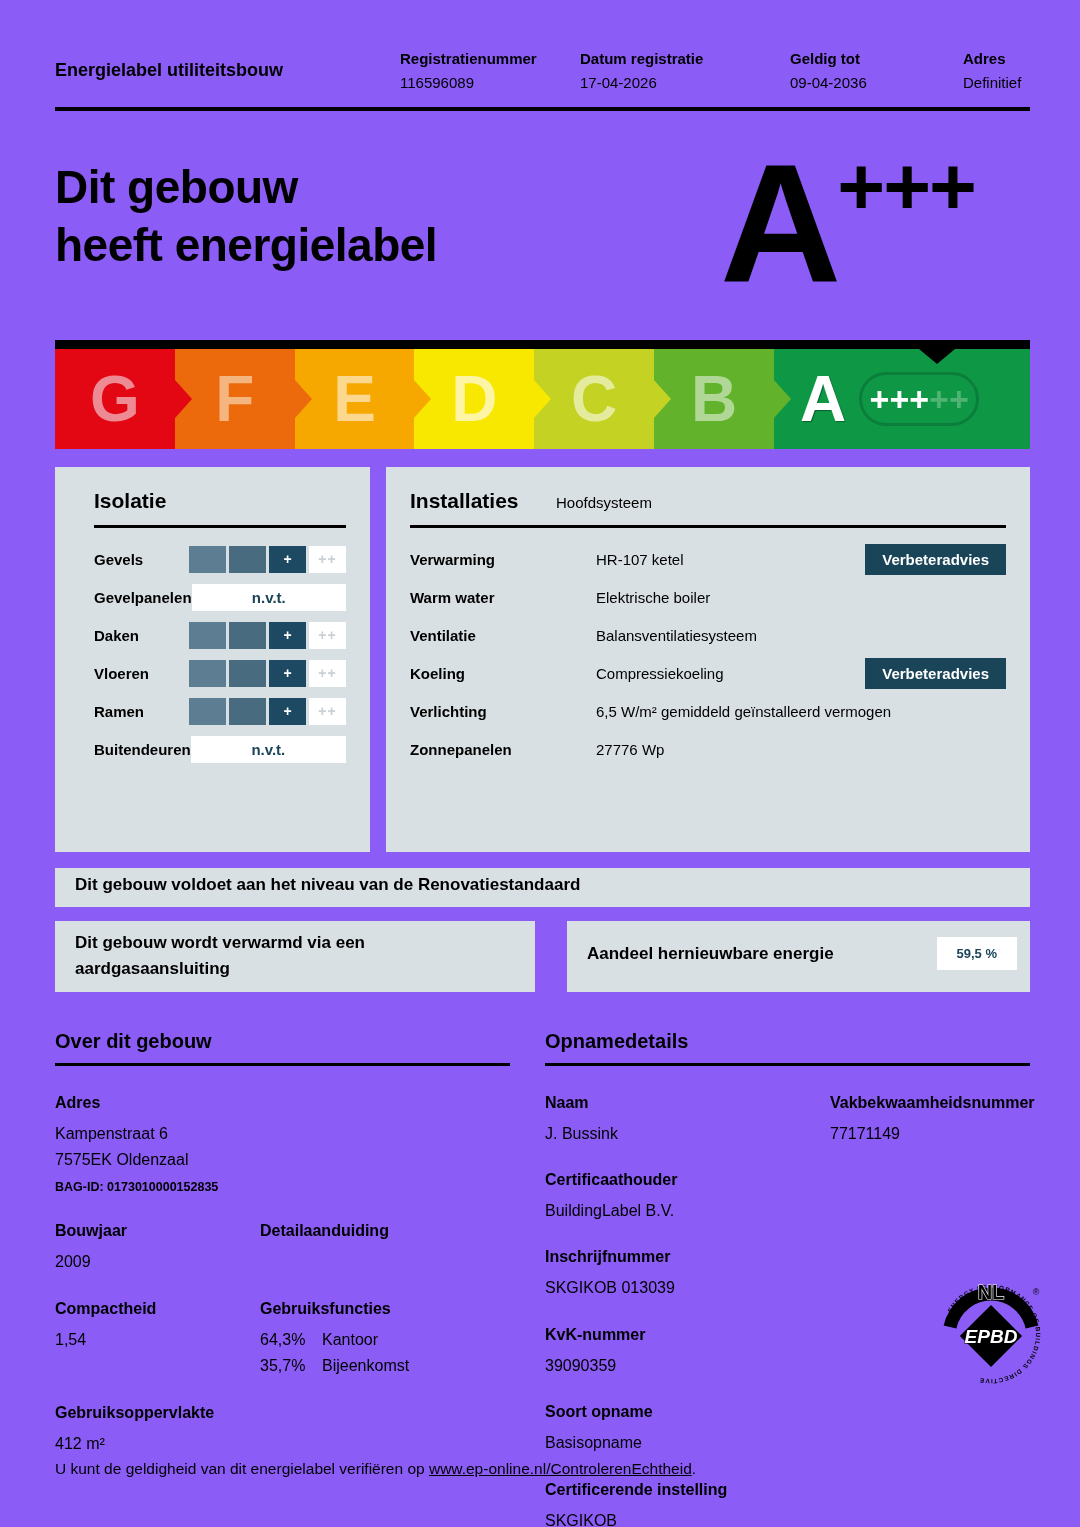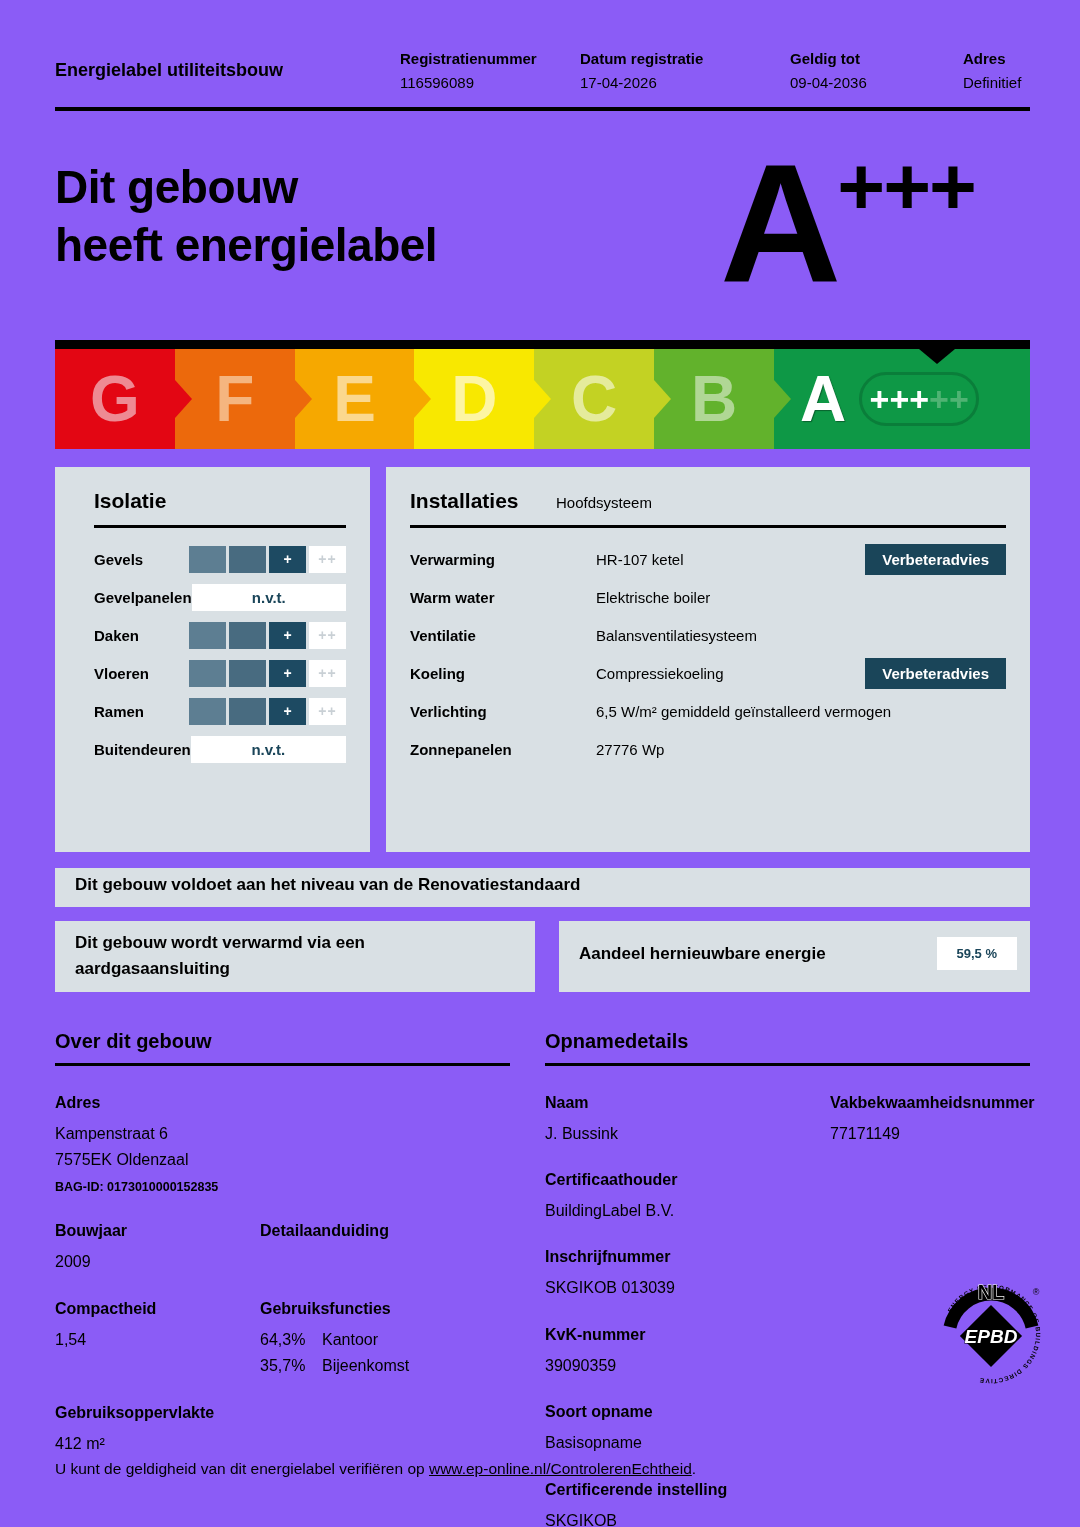--- a/index.html
+++ b/index.html
@@ -73,21 +73,21 @@
 
   .inst-row { display:flex; align-items:center; height:38px;gap:32px; }
   .inst-label { width:146px; font-size:15px; font-weight:bold; }
   .inst-value { flex:1; font-size:15px;margin-left:8px; }
   .inst-btn { background:#1a4559; color:#fff; border:none; font-family:inherit;
     font-size:15px; font-weight:bold; padding:7px 17px; cursor:pointer; }
 
   
   .reno-bar { margin-top:16px; background:#d9e0e4; padding:7px 20px 12px;
     font-size:17px; font-weight:bold; }
-  .boxes { display:flex; gap:24px; margin-top:14px; }
+  .boxes { display:flex; gap:32px; margin-top:14px; }
   .heating-box { width:480px; background:#d9e0e4; padding:9px 20px; font-size:17px;
     font-weight:bold; line-height:1.55; }
   .renewable-box { flex:1; background:#d9e0e4; display:flex; align-items:center; padding:9px 13px 14px 20px; }
   .renewable-label { flex:1; font-size:17px; font-weight:bold; }
   .renewable-value { background:#fff; color:#1a4559; font-size:13px; font-weight:bold;
     padding:9px 20px; }
 
   
   .bottom { display:flex; gap:35px; margin-top:38px; }
   .col-left { width:455px; }

